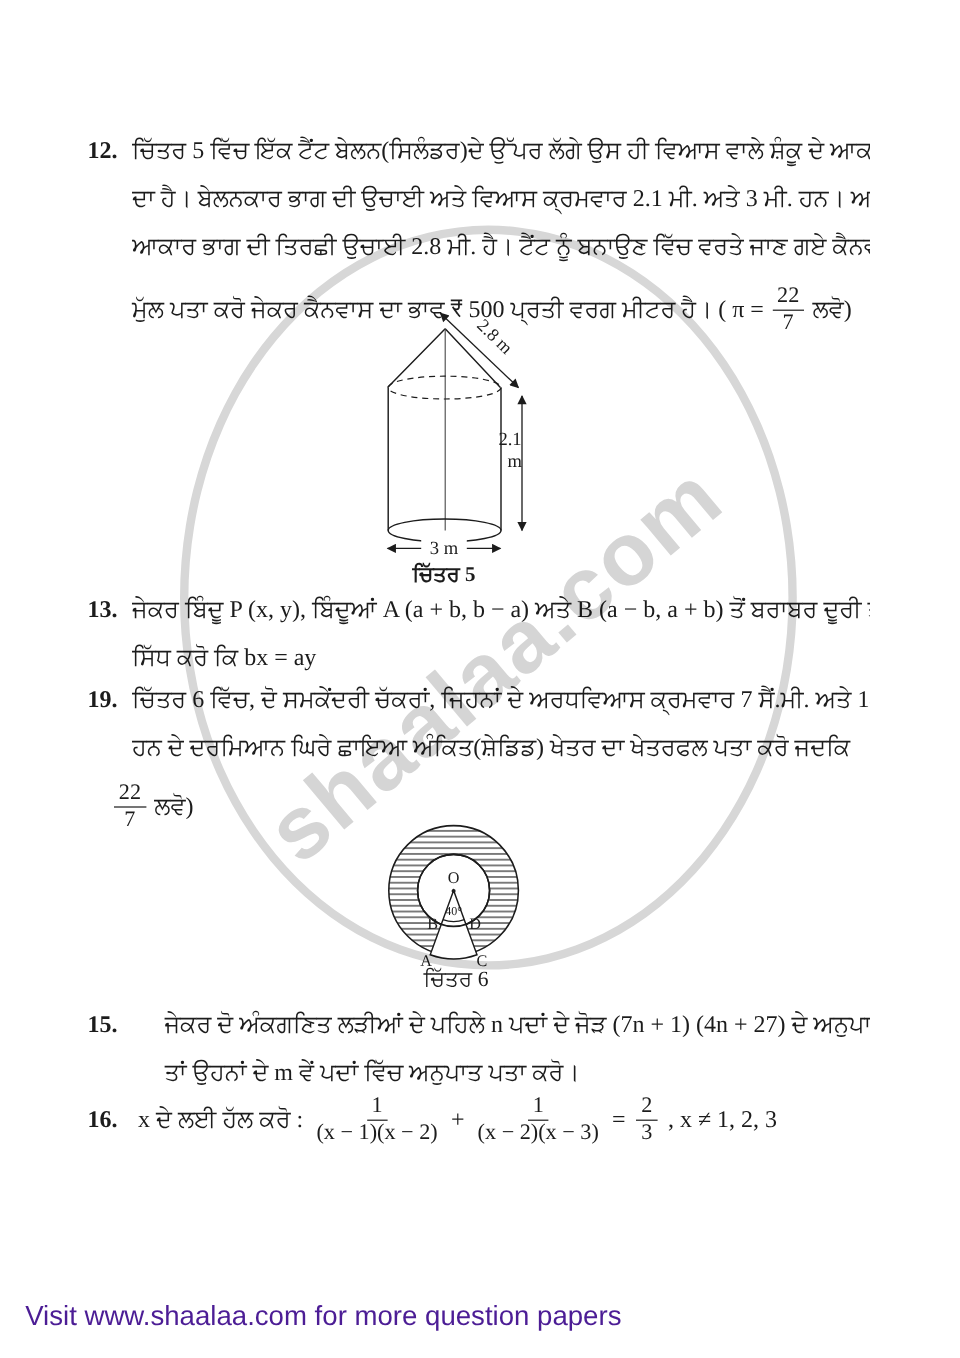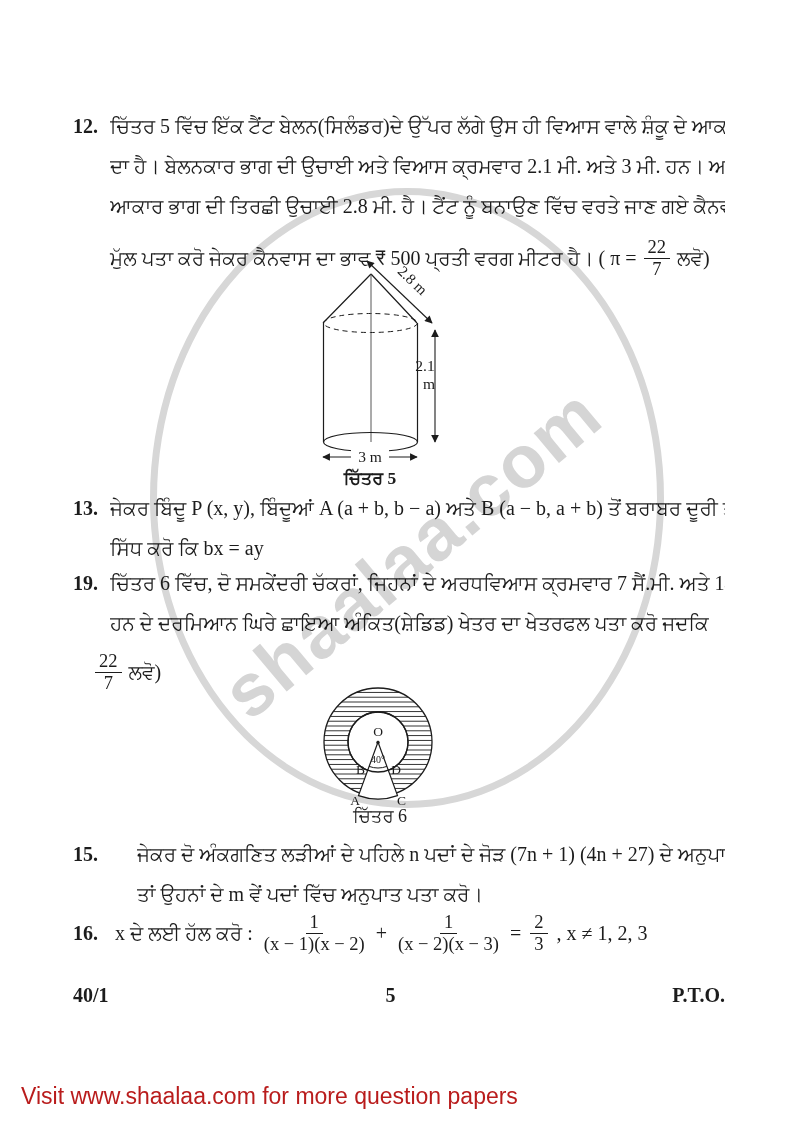--- a/index.html
+++ b/index.html
@@ -10,21 +10,21 @@
   .qno{flex:0 0 37px;width:37px;font-weight:bold;font-size:20px;line-height:40px;}
   .qtext{flex:1;font-size:20px;min-width:0;}
   .line{height:40px;line-height:40px;white-space:nowrap;overflow:hidden;}
   .mrow{display:flex;align-items:center;gap:7px;white-space:nowrap;font-size:20px;font-family:Liberation Serif, serif;}
   .frac{display:inline-flex;flex-direction:column;align-items:center;font-size:18.5px;line-height:1.12;}
   .frac .fn{padding:0 4px;border-bottom:1.5px solid #1c1c1c;}
   .frac .fd{padding:0 2px;}
   .figcap{position:absolute;font-weight:normal;font-size:18px;text-align:center;white-space:nowrap;}
   .footer{position:absolute;display:flex;justify-content:space-between;font-weight:bold;font-size:20px;}
   .branding{position:absolute;font-family:"Liberation Sans","DejaVu Sans",sans-serif;
-            font-size:23px;color:#b91c1c;white-space:nowrap;}
+            font-size:23px;color:#4c1d95;white-space:nowrap;}
   .watermark{position:absolute;left:0;top:0;width:800px;height:1132px;z-index:6;
              pointer-events:none;mix-blend-mode:multiply;}
   .wm-ring{position:absolute;left:150px;top:188px;width:500px;height:606px;
            border:7px solid #d7d7d7;border-radius:50%;}
   .wm-text{position:absolute;left:412px;top:553px;transform:translate(-50%,-50%) rotate(-40deg);
            font-family:"Liberation Sans","DejaVu Sans",sans-serif;font-size:74px;font-weight:bold;
            color:#d5d5d5;white-space:nowrap;letter-spacing:2px;}
   svg text{font-family:"Liberation Serif","DejaVu Serif",serif;fill:#1c1c1c;}
 </style>
 </head>
@@ -148,25 +148,20 @@
         <span>=</span>
         <span class="frac">
           <span class="fn">2</span>
           <span class="fd">3</span>
         </span>
         <span>, x ≠ 1, 2, 3</span>
       </div>
     </div>
   </div>
 
-  <div class="footer" style="left:73px;top:984px;width:652px;">
-    <span>40/1</span>
-    <span>5</span>
-    <span>P.T.O.</span>
-  </div>
 
   <div class="branding" style="left:21px;top:1083px;">Visit www.shaalaa.com for more question papers</div>
 
   <div class="watermark">
     <div class="wm-ring"></div>
     <div class="wm-text">shaalaa.com</div>
   </div>
 
 </div>
 

